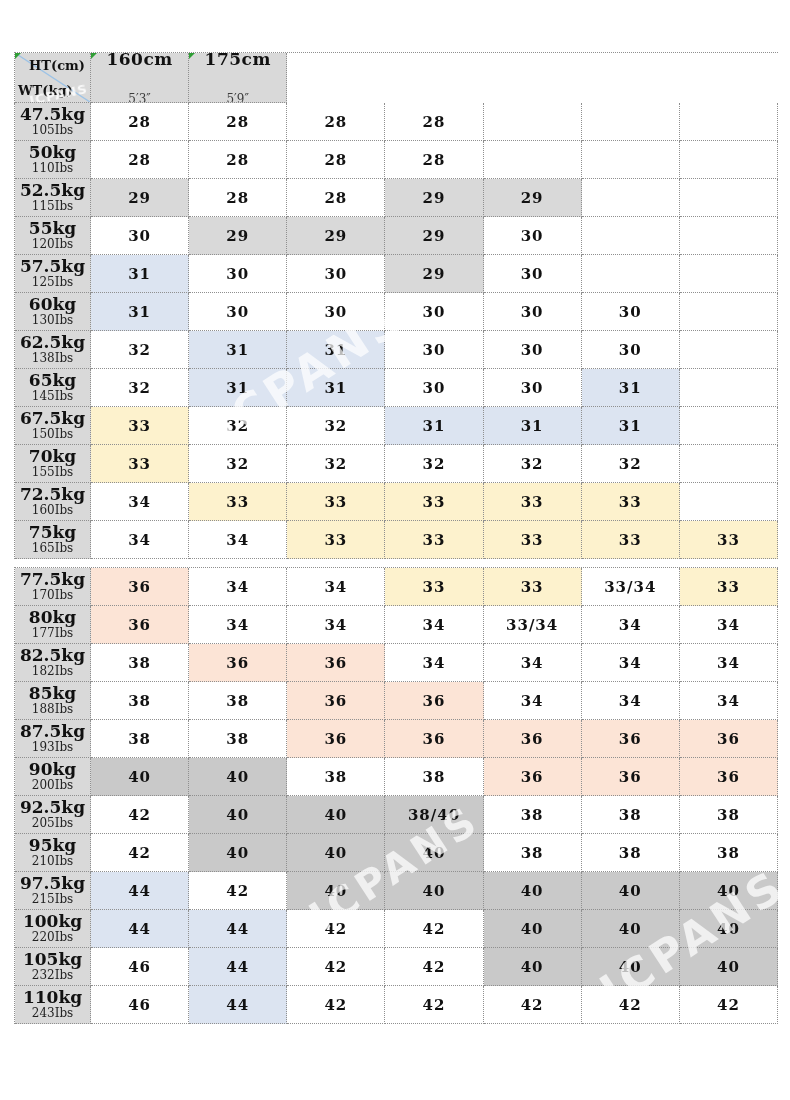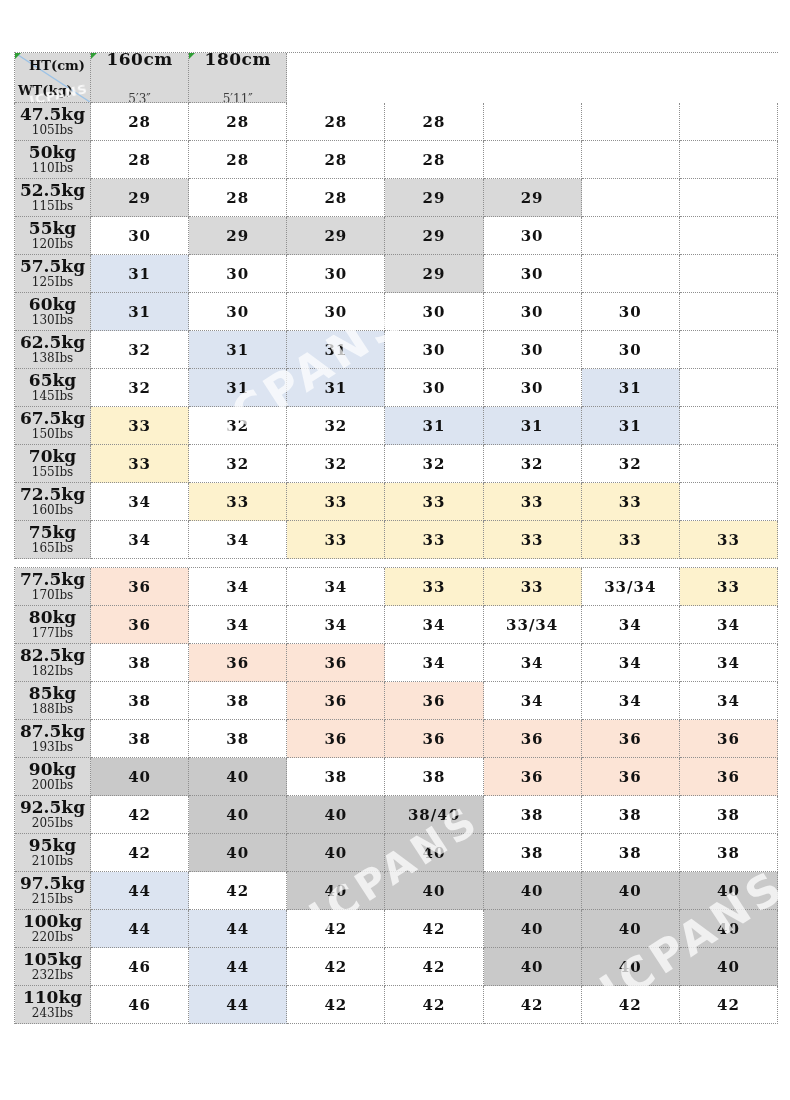--- a/index.html
+++ b/index.html
@@ -67,22 +67,22 @@
       <span class="wm wm-corner">ICPANS</span>
     </div>
 
   <div class="cell hcell">
         <div class="tri"></div>
         <div class="hcm">160cm</div>
         <div class="hft">5′3″</div>
       </div>
       <div class="cell hcell">
         <div class="tri"></div>
-        <div class="hcm">180cm</div>
-        <div class="hft">5′11″</div>
+        <div class="hcm">175cm</div>
+        <div class="hft">5′9″</div>
       </div>
     </div>
   <div class="grid section section-1" id="section-0">
       <div class="cell rlabel">
         <div class="rkg">47.5kg</div>
         <div class="rlbs">105Ibs</div>
       </div>
       <div class="cell dcell" style="background: rgb(255, 255, 255);">28</div>
       <div class="cell dcell" style="background: rgb(255, 255, 255);">28</div>
       <div class="cell dcell" style="background: rgb(255, 255, 255);">28</div>

